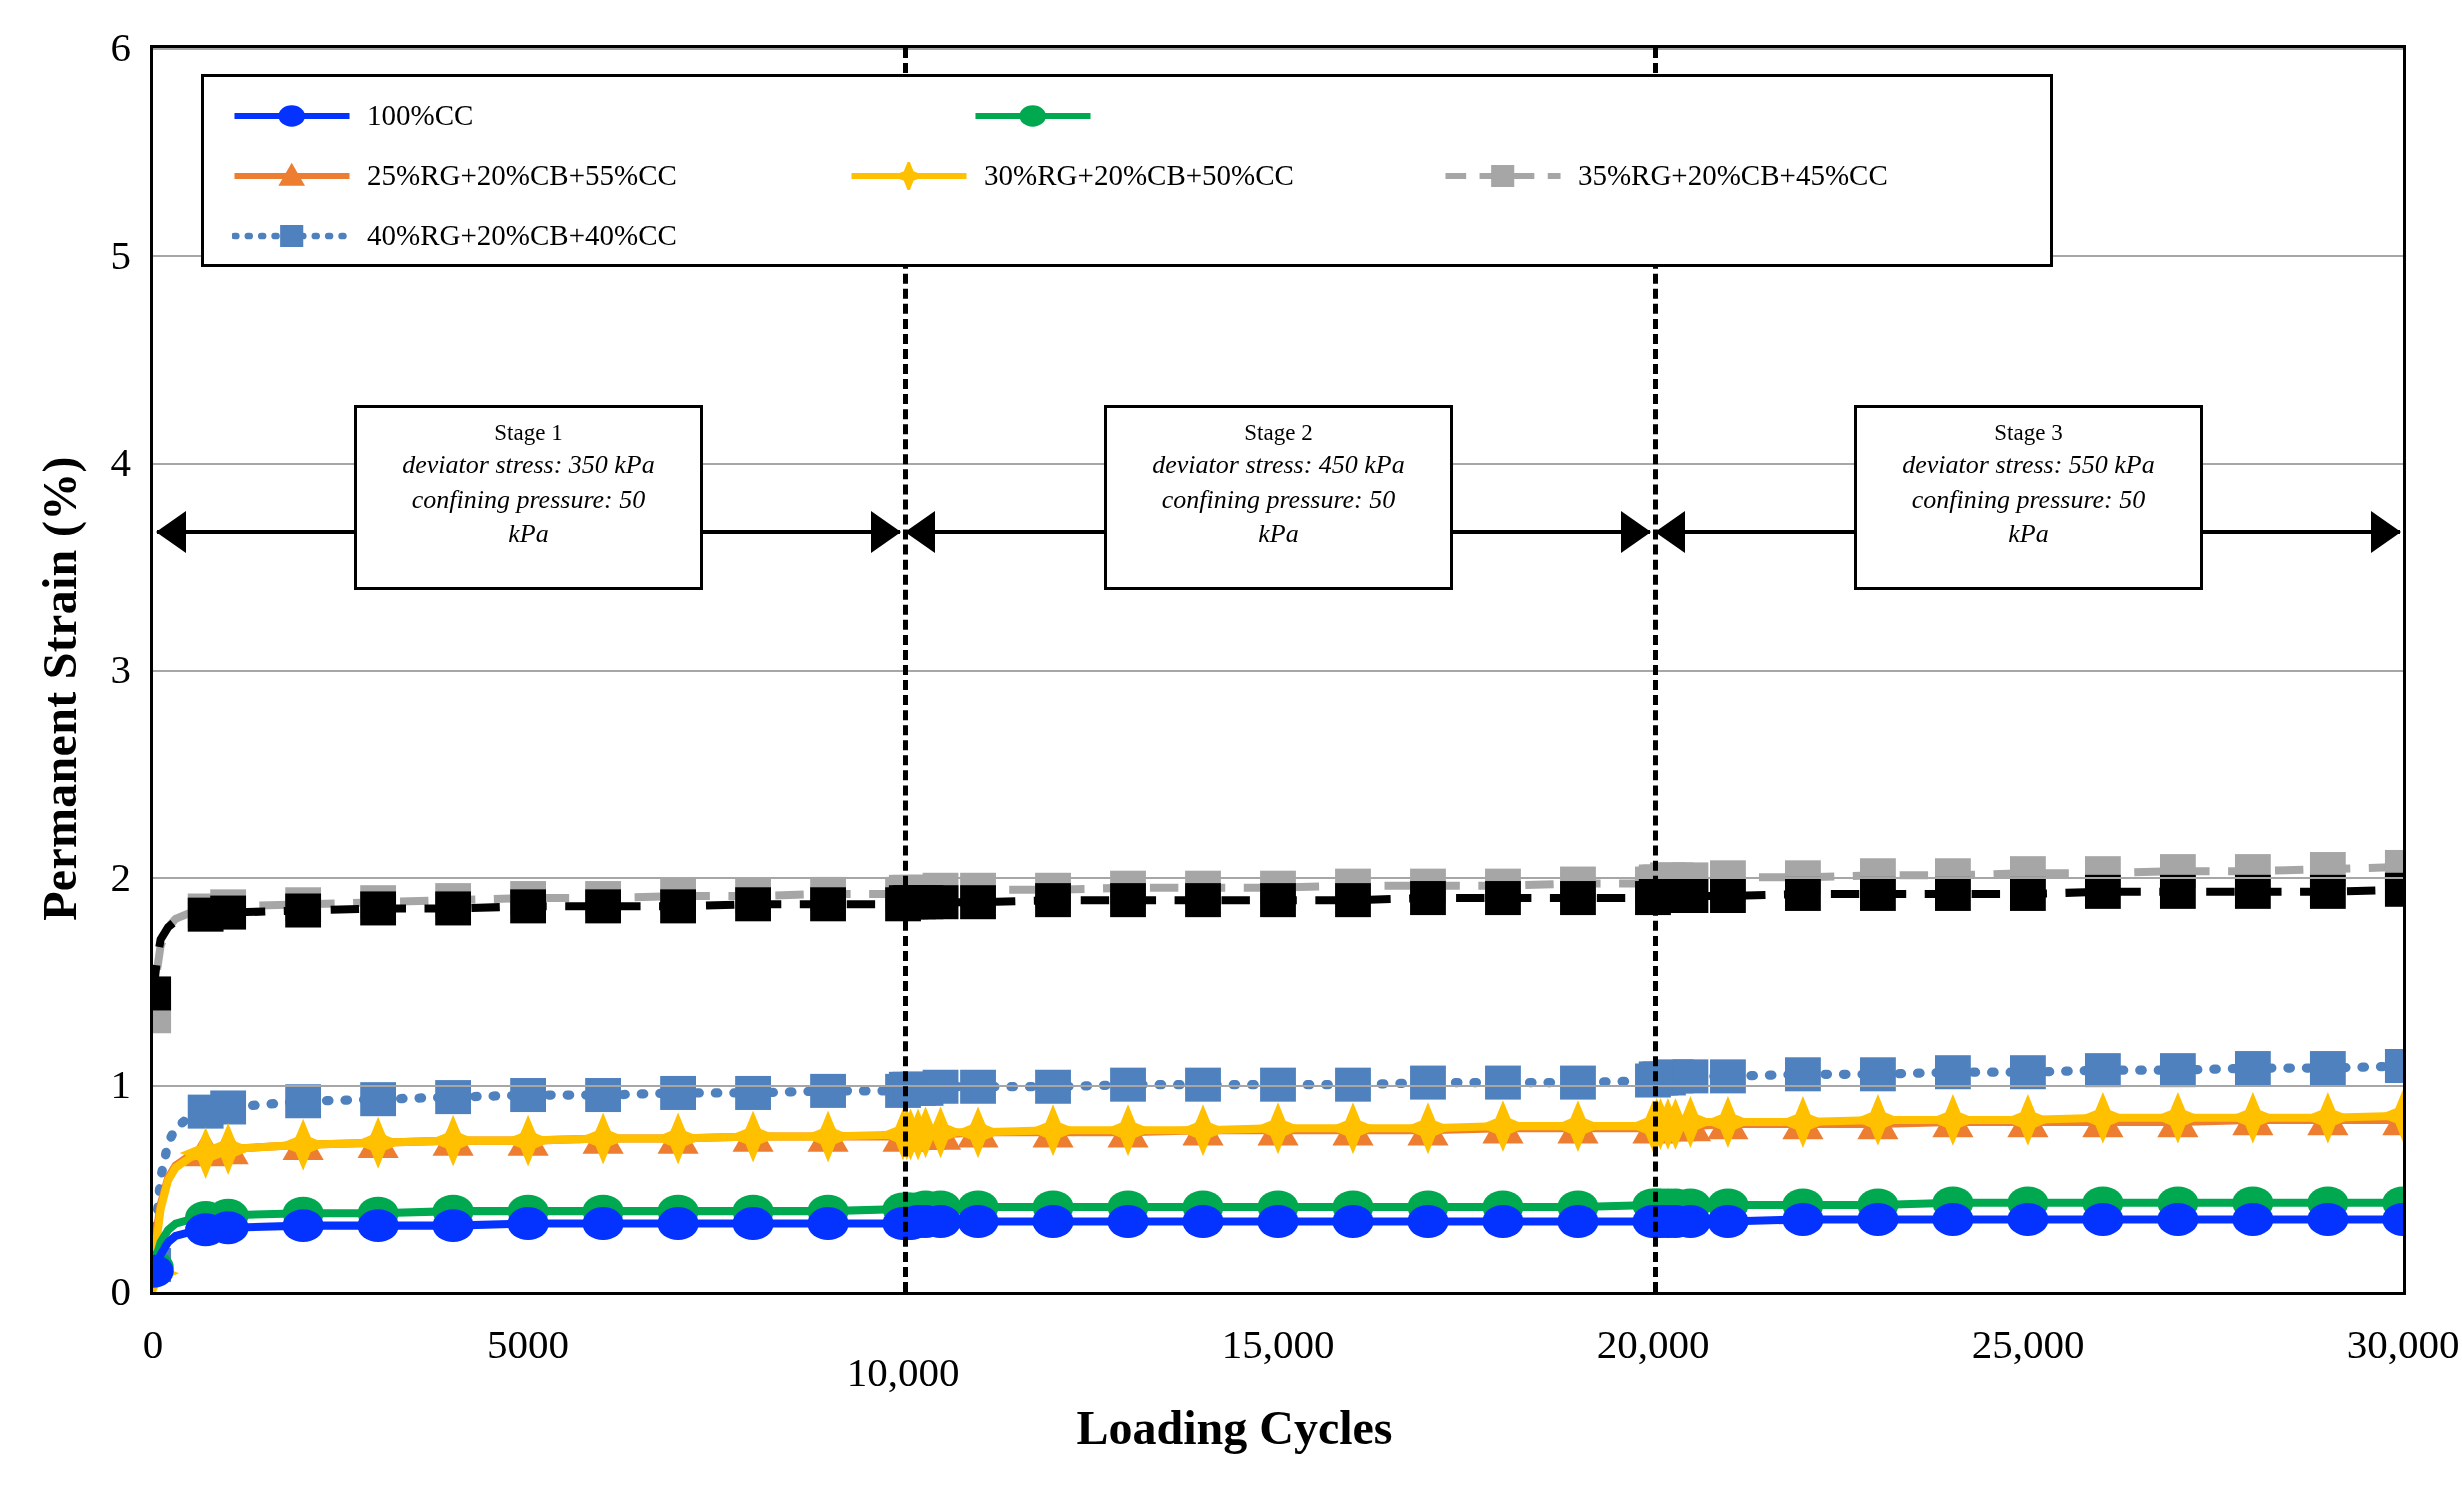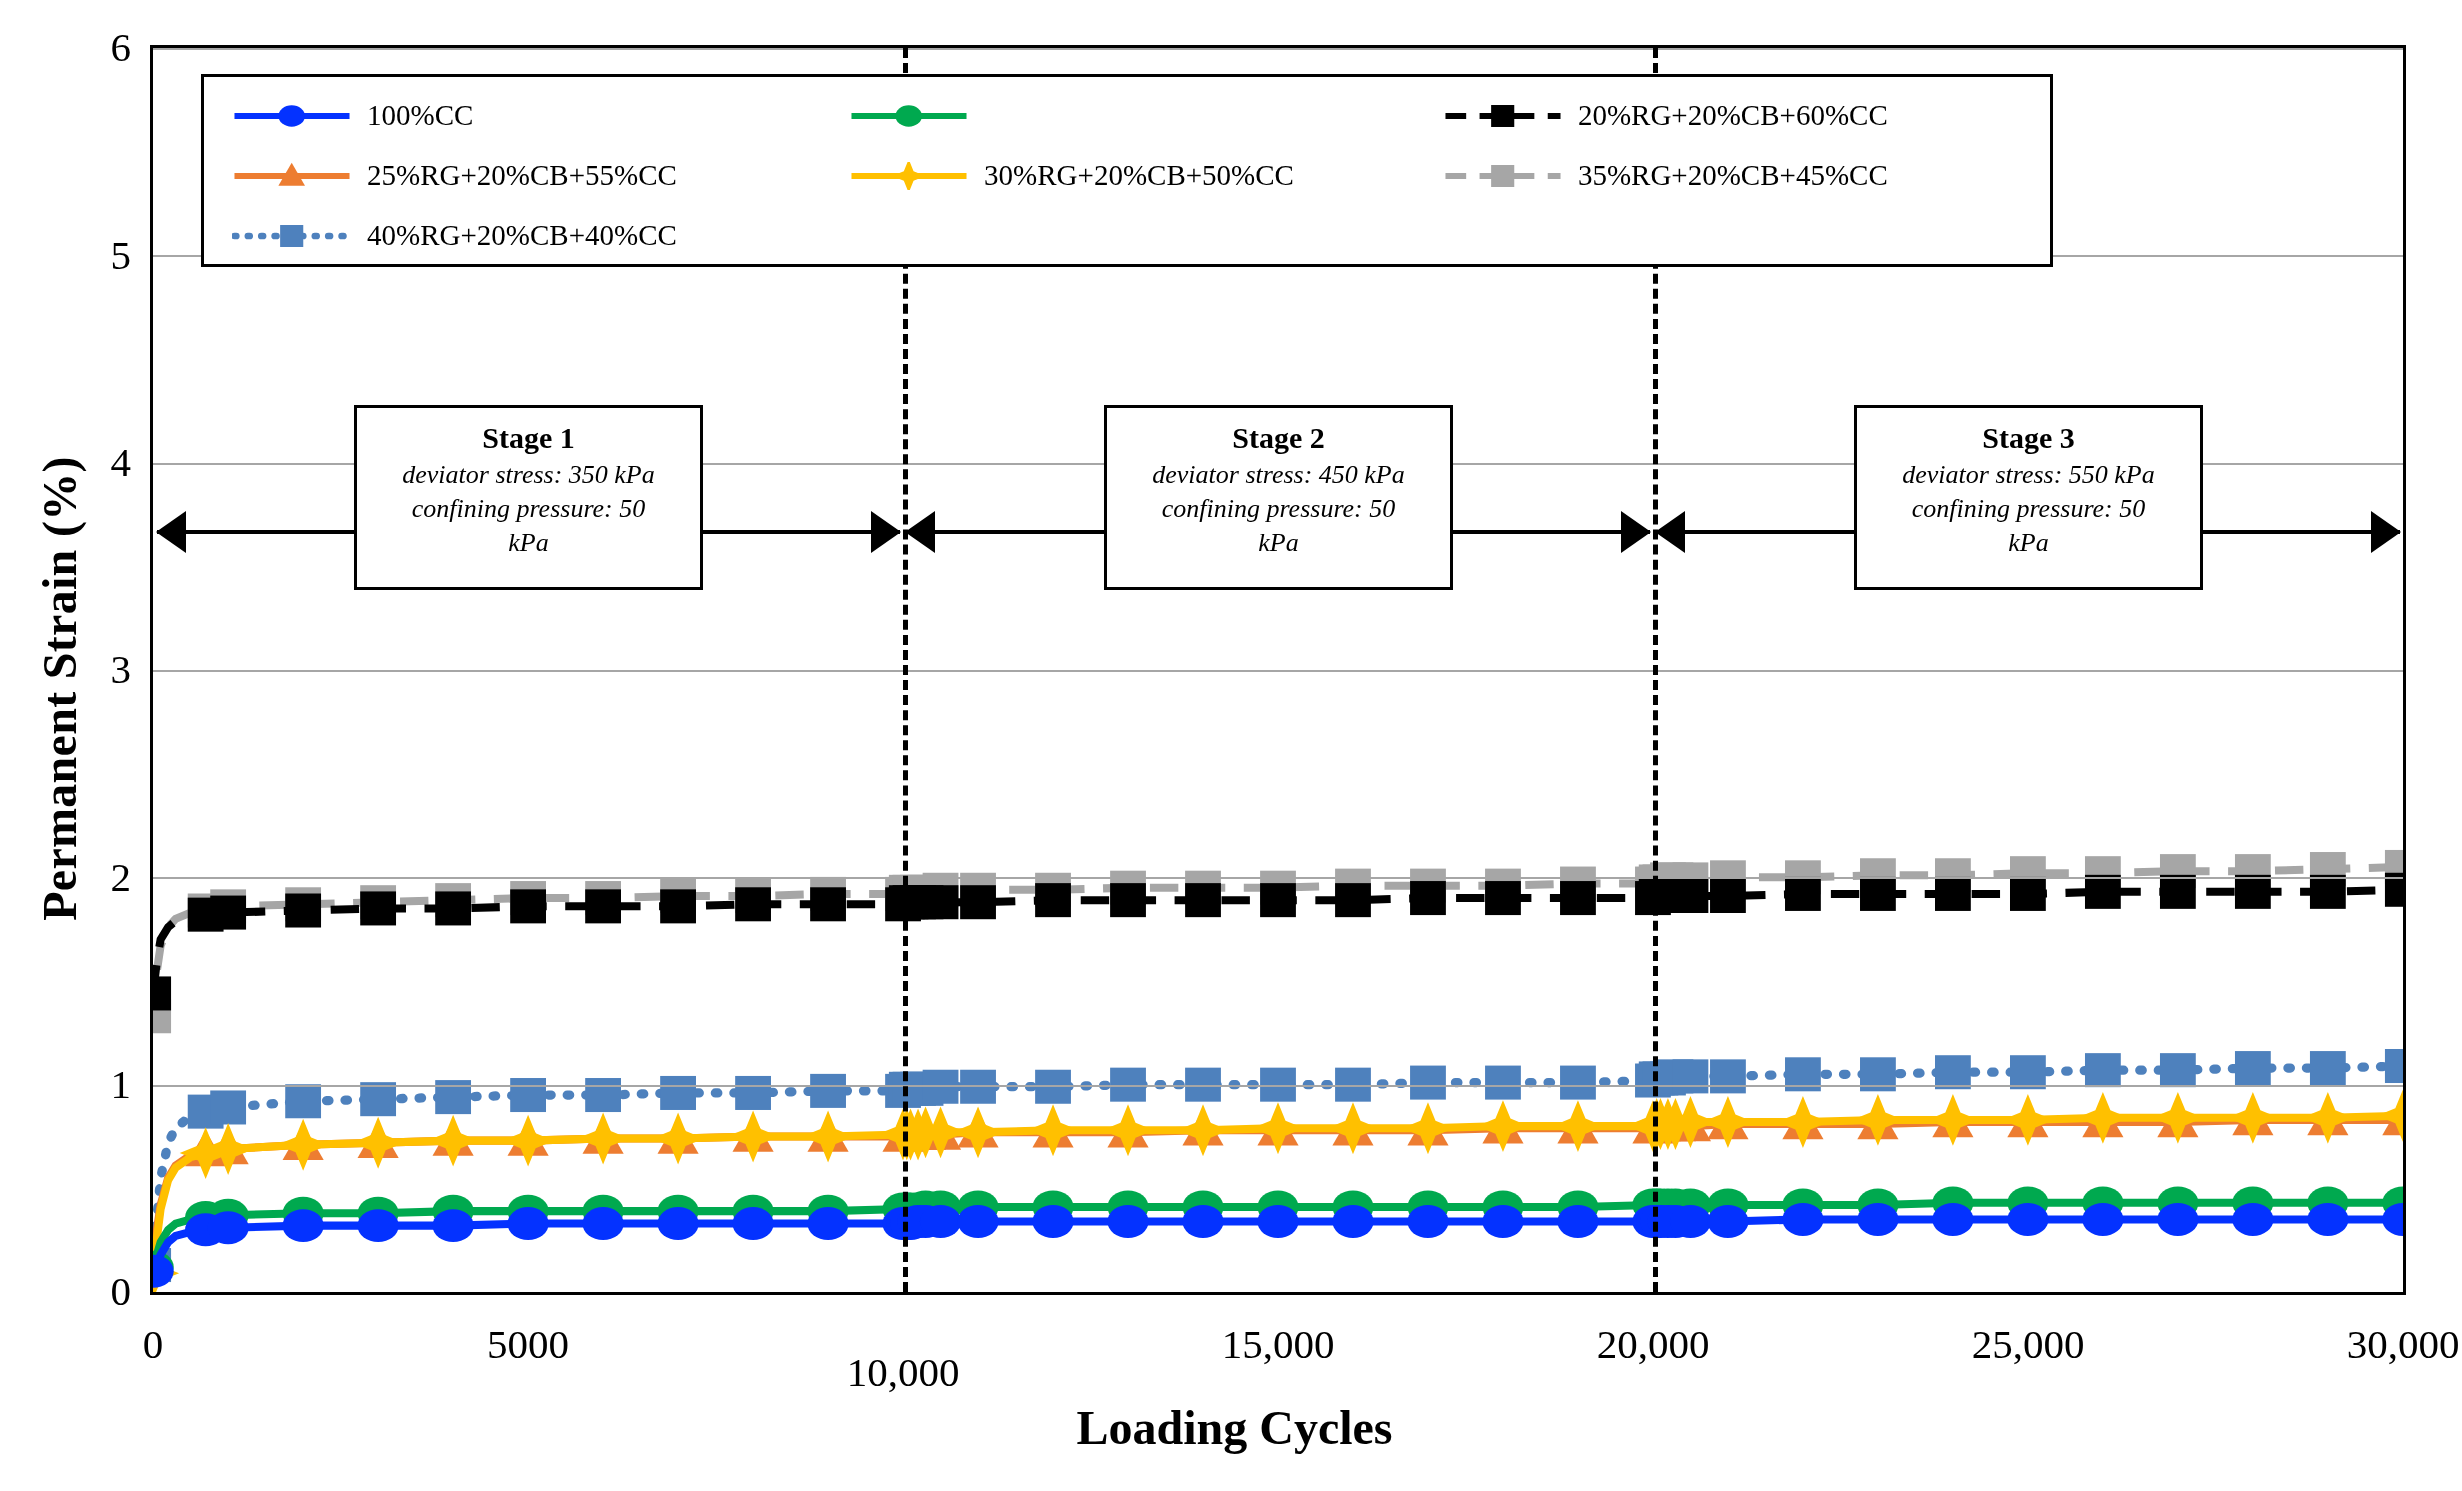--- a/index.html
+++ b/index.html
@@ -50,21 +50,21 @@
   .lg-item.c2{width:729px;}
   .lg-key{position:relative;width:120px;height:28px;flex:0 0 120px;margin-right:15px;}
   .lg-key .ln{position:absolute;top:50%;left:0;width:100%;transform:translateY(-50%);}
   .lg-txt{font-size:29px;color:#000;white-space:nowrap;font-family:"Liberation Serif",serif;}
 
   
   .stagebox{
     position:absolute;background:#fff;border:3.1px solid #000;box-sizing:border-box;
     text-align:center;padding-top:10px;
   }
-  .stage-title{font-size:30px;font-weight:bold;line-height:1.32;}
+  .stage-title{font-size:23px;font-weight:normal;line-height:1.32;}
   .stage-line{font-size:26px;line-height:1.32;font-style:italic;}
 
   
   .arrowline{position:absolute;height:4.3px;background:#000;}
   .arrowhead{position:absolute;width:0;height:0;border-top:21px solid transparent;border-bottom:21px solid transparent;}
   .ah-left{border-right:30px solid #000;}
   .ah-right{border-left:30px solid #000;}
 
   svg{display:block;}
 </style>
@@ -468,29 +468,20 @@
           <span class="lg-txt">100%CC</span>
         </div>
         <div class="lg-item c1">
           <div class="lg-key">
             <svg width="120" height="28" viewBox="0 0 195 46" class="ln">
               <line x1="3" y1="23" x2="192" y2="23" stroke="#00A94F" stroke-width="10" stroke-linecap="butt"></line>
               <ellipse cx="97" cy="23" rx="21.849999999999998" ry="17.48" fill="#00A94F"></ellipse>
             </svg>
           </div>
         </div>
-        <div class="lg-item c2">
-          <div class="lg-key">
-            <svg width="120" height="28" viewBox="0 0 195 46" class="ln">
-              <line x1="3" y1="23" x2="192" y2="23" stroke="#000000" stroke-width="10" stroke-linecap="butt" stroke-dasharray="34,22"></line>
-              <rect x="78" y="4.949999999999999" width="38" height="36.1" fill="#000000"></rect>
-            </svg>
-          </div>
-          <span class="lg-txt">20%RG+20%CB+60%CC</span>
-        </div>
       </div>
       <div class="lg-row">
         <div class="lg-item c0">
           <div class="lg-key">
             <svg width="120" height="28" viewBox="0 0 195 46" class="ln">
               <line x1="3" y1="23" x2="192" y2="23" stroke="#ED7D31" stroke-width="10" stroke-linecap="butt"></line>
               <polygon points="97,1.1500000000000021 118.85,39.15 75.15,39.15" fill="#ED7D31"></polygon>
             </svg>
           </div>
           <span class="lg-txt">25%RG+20%CB+55%CC</span>

